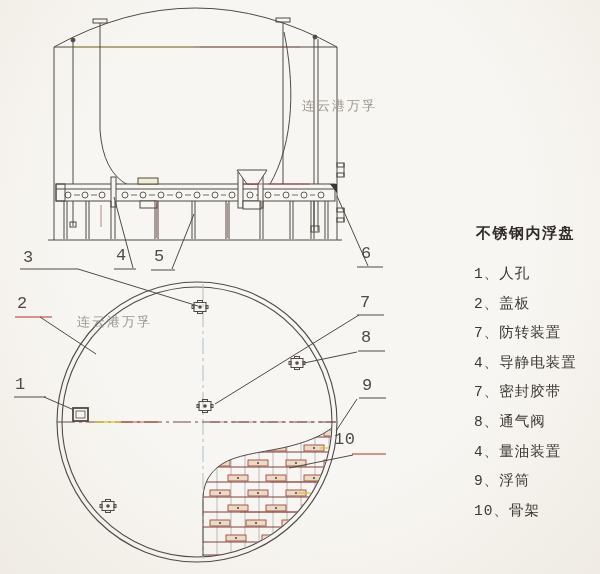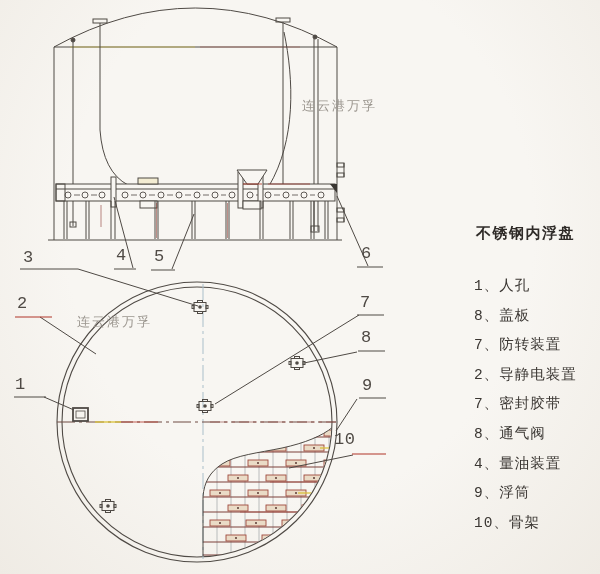--- a/index.html
+++ b/index.html
@@ -31,21 +31,21 @@
     position:absolute;
     left:476px;top:224px;
     font-size:15px;
     font-weight:bold;
     color:#2f2b28;
     letter-spacing:1.5px;
     white-space:nowrap;
   }
   .legend{
     position:absolute;
-    left:474px;top:272px;
+    left:474px;top:260px;
     width:126px;
   }
   .legend .li{
     font-size:14.5px;
     line-height:29.6px;
     color:#3a3632;
     letter-spacing:1px;
     white-space:nowrap;
   }
 </style>
@@ -249,23 +249,23 @@
   <div class="co" style="left:154px;top:248px;">5</div>
   <div class="co" style="left:361px;top:245px;">6</div>
   <div class="co" style="left:360px;top:294px;">7</div>
   <div class="co" style="left:361px;top:329px;">8</div>
   <div class="co" style="left:362px;top:377px;">9</div>
   <div class="co" style="left:334px;top:431px;">10</div>
 
   <div class="title">不锈钢内浮盘</div>
   <div class="legend">
     <div class="li">1、人孔</div>
-    <div class="li">8、盖板</div>
+    <div class="li">2、盖板</div>
     <div class="li">7、防转装置</div>
-    <div class="li">2、导静电装置</div>
+    <div class="li">4、导静电装置</div>
     <div class="li">7、密封胶带</div>
     <div class="li">8、通气阀</div>
     <div class="li">4、量油装置</div>
     <div class="li">9、浮筒</div>
     <div class="li">10、骨架</div>
   </div>
 
 </div>
 
 </body></html>

